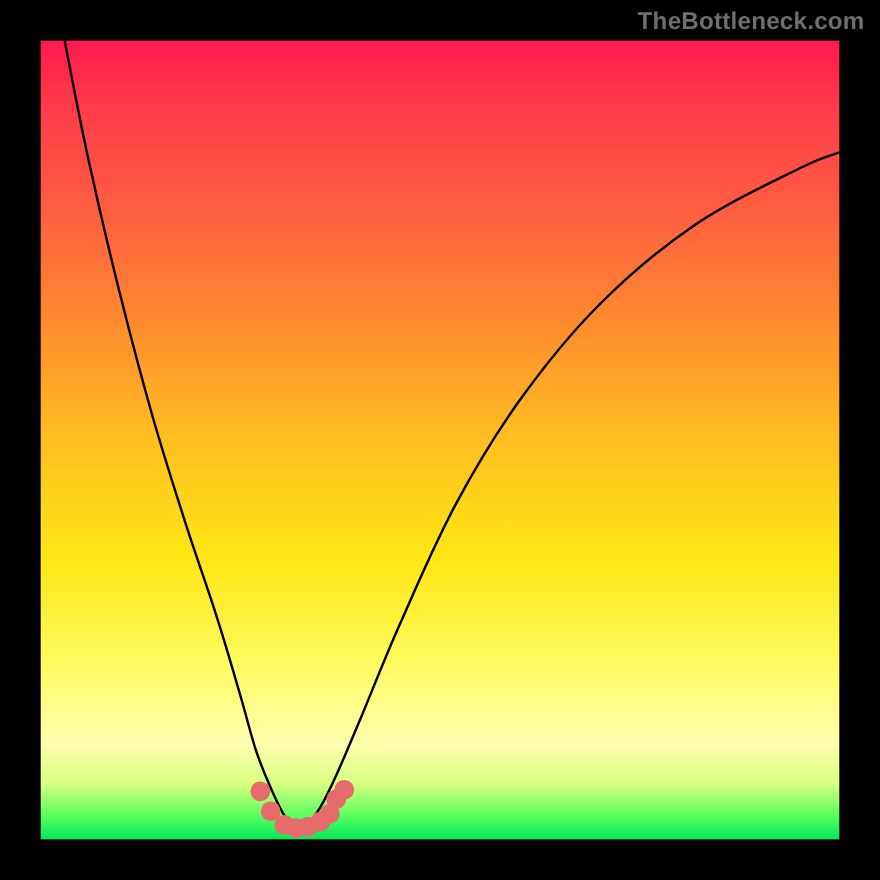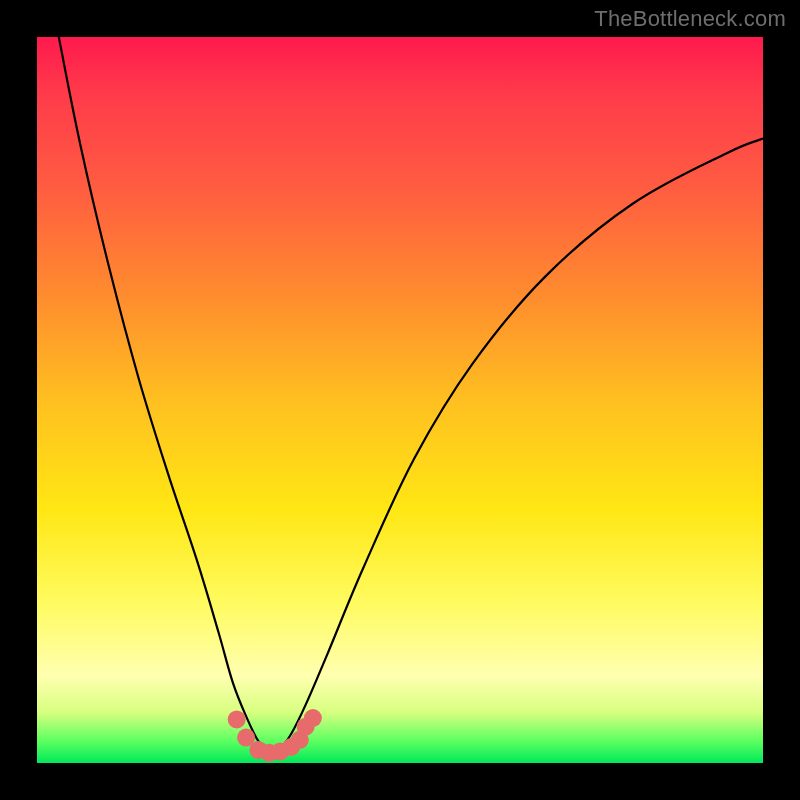--- a/index.html
+++ b/index.html
@@ -39,21 +39,21 @@
       #5cff60 97%,
       #00e85a 100%
     );
   }
   .watermark {
     position: absolute;
     top: 6px;
     right: 14px;
     color: #6e6e6e;
     font-size: 22px;
-    font-weight: 400;
+    font-weight: 700;
     letter-spacing: 0.2px;
     user-select: none;
   }
   svg.curve {
     position: absolute;
     left: 0;
     top: 0;
     width: 726px;
     height: 726px;
     overflow: visible;

